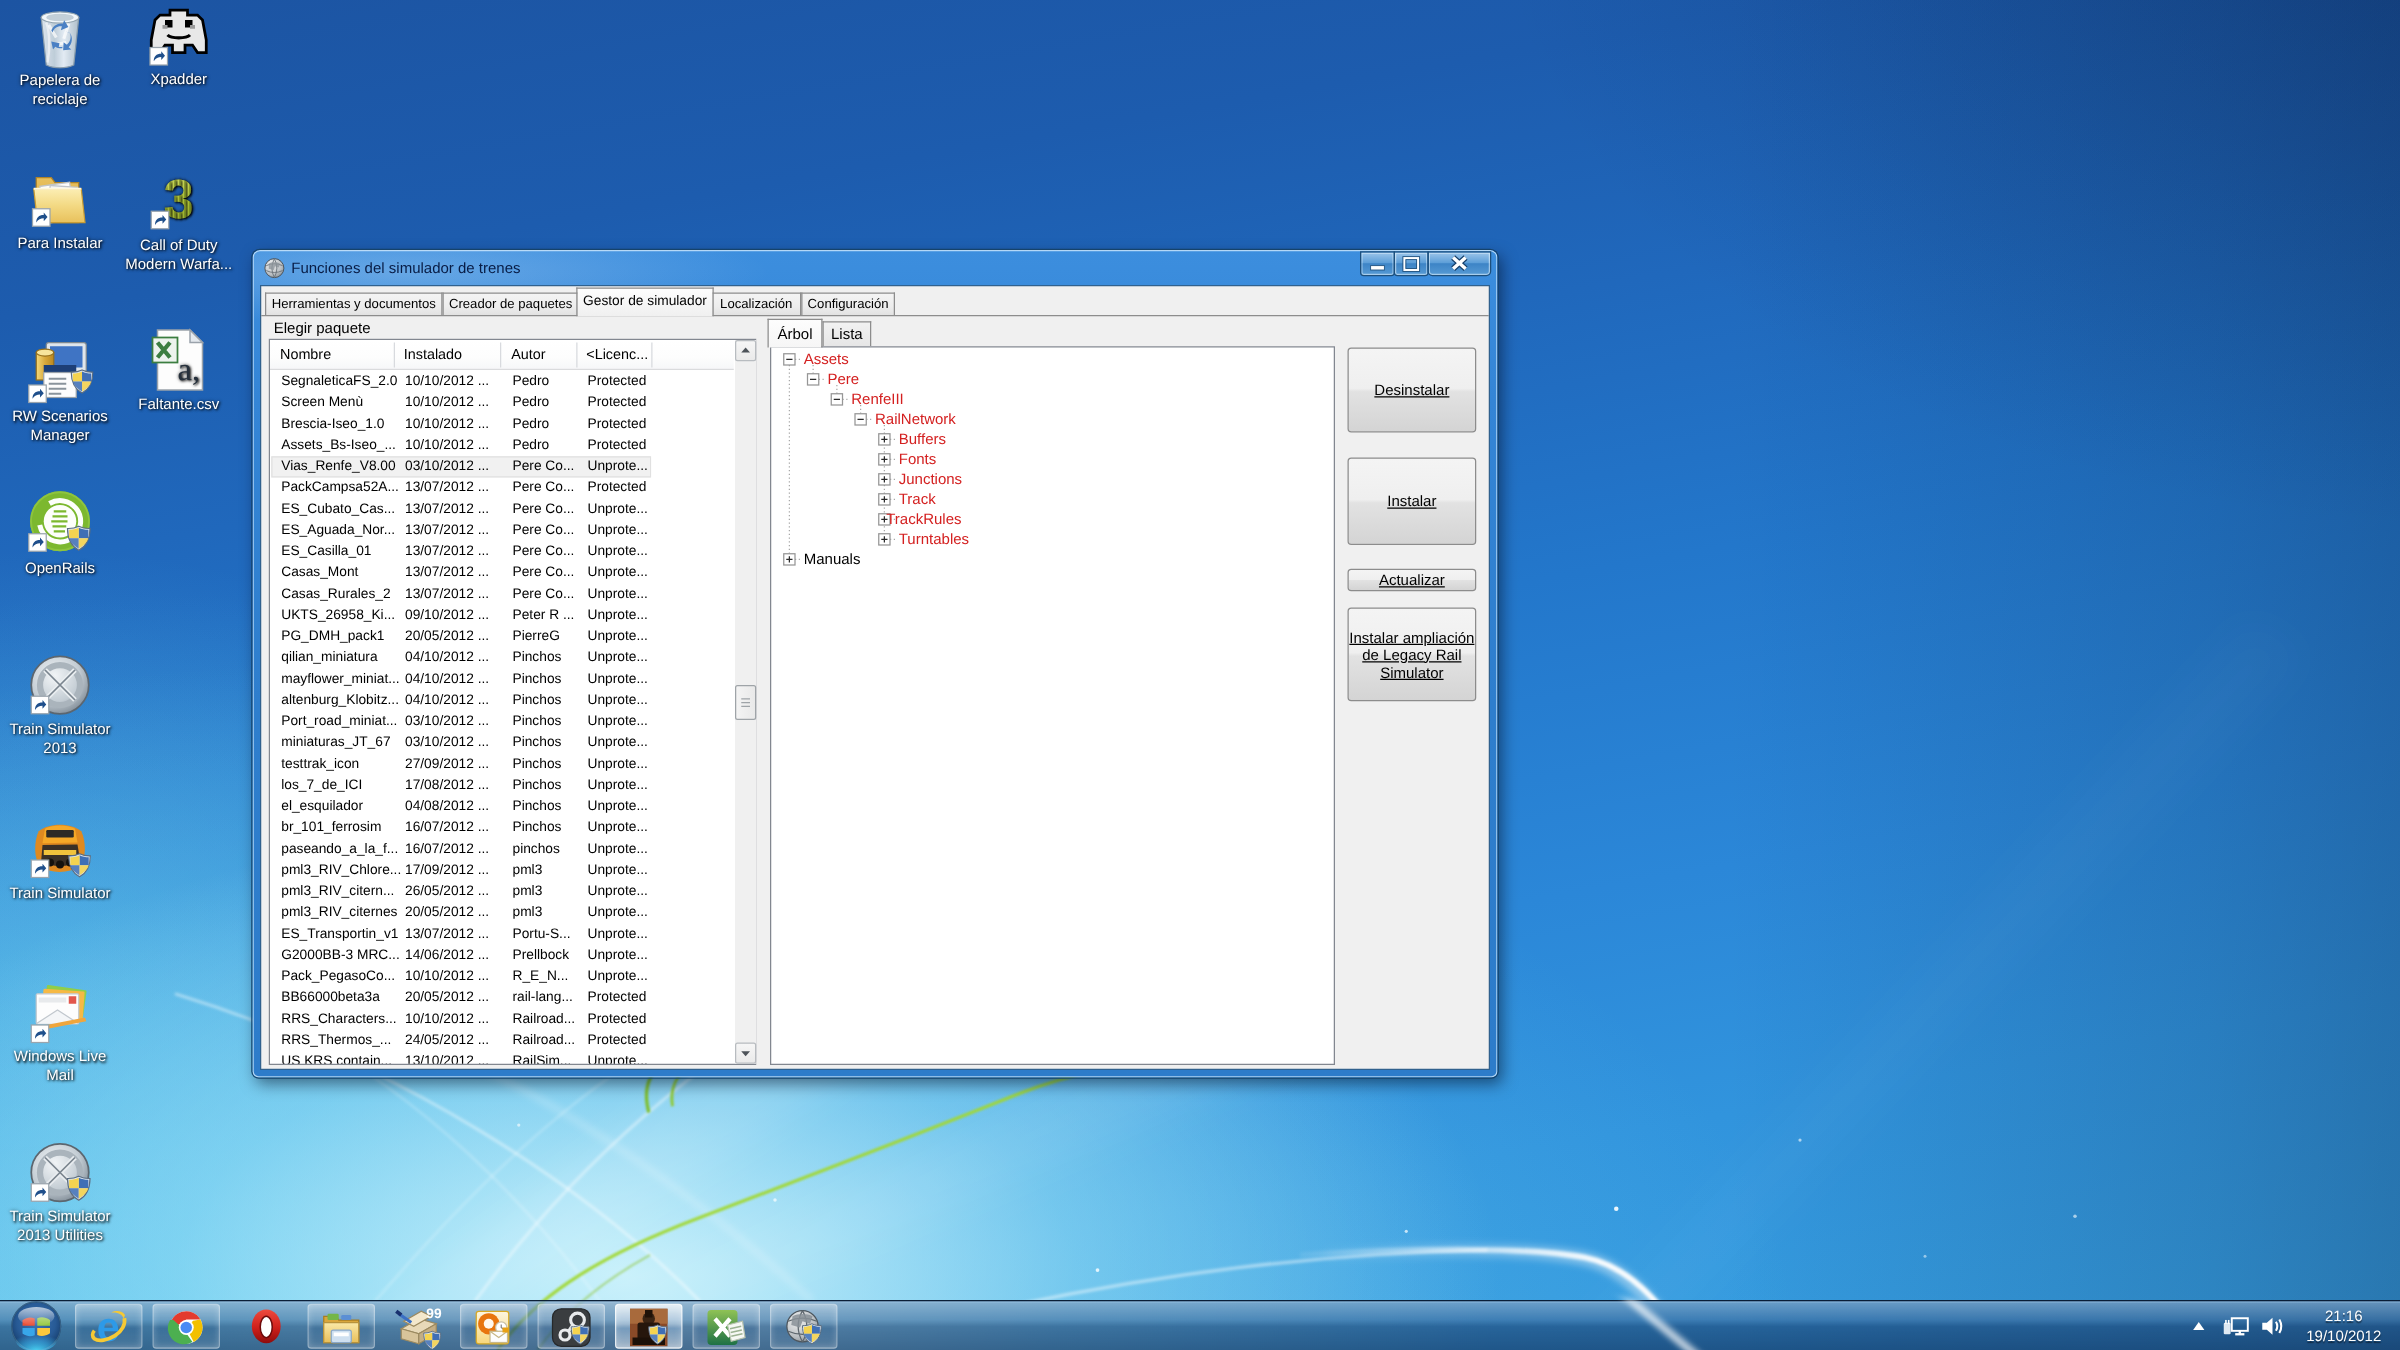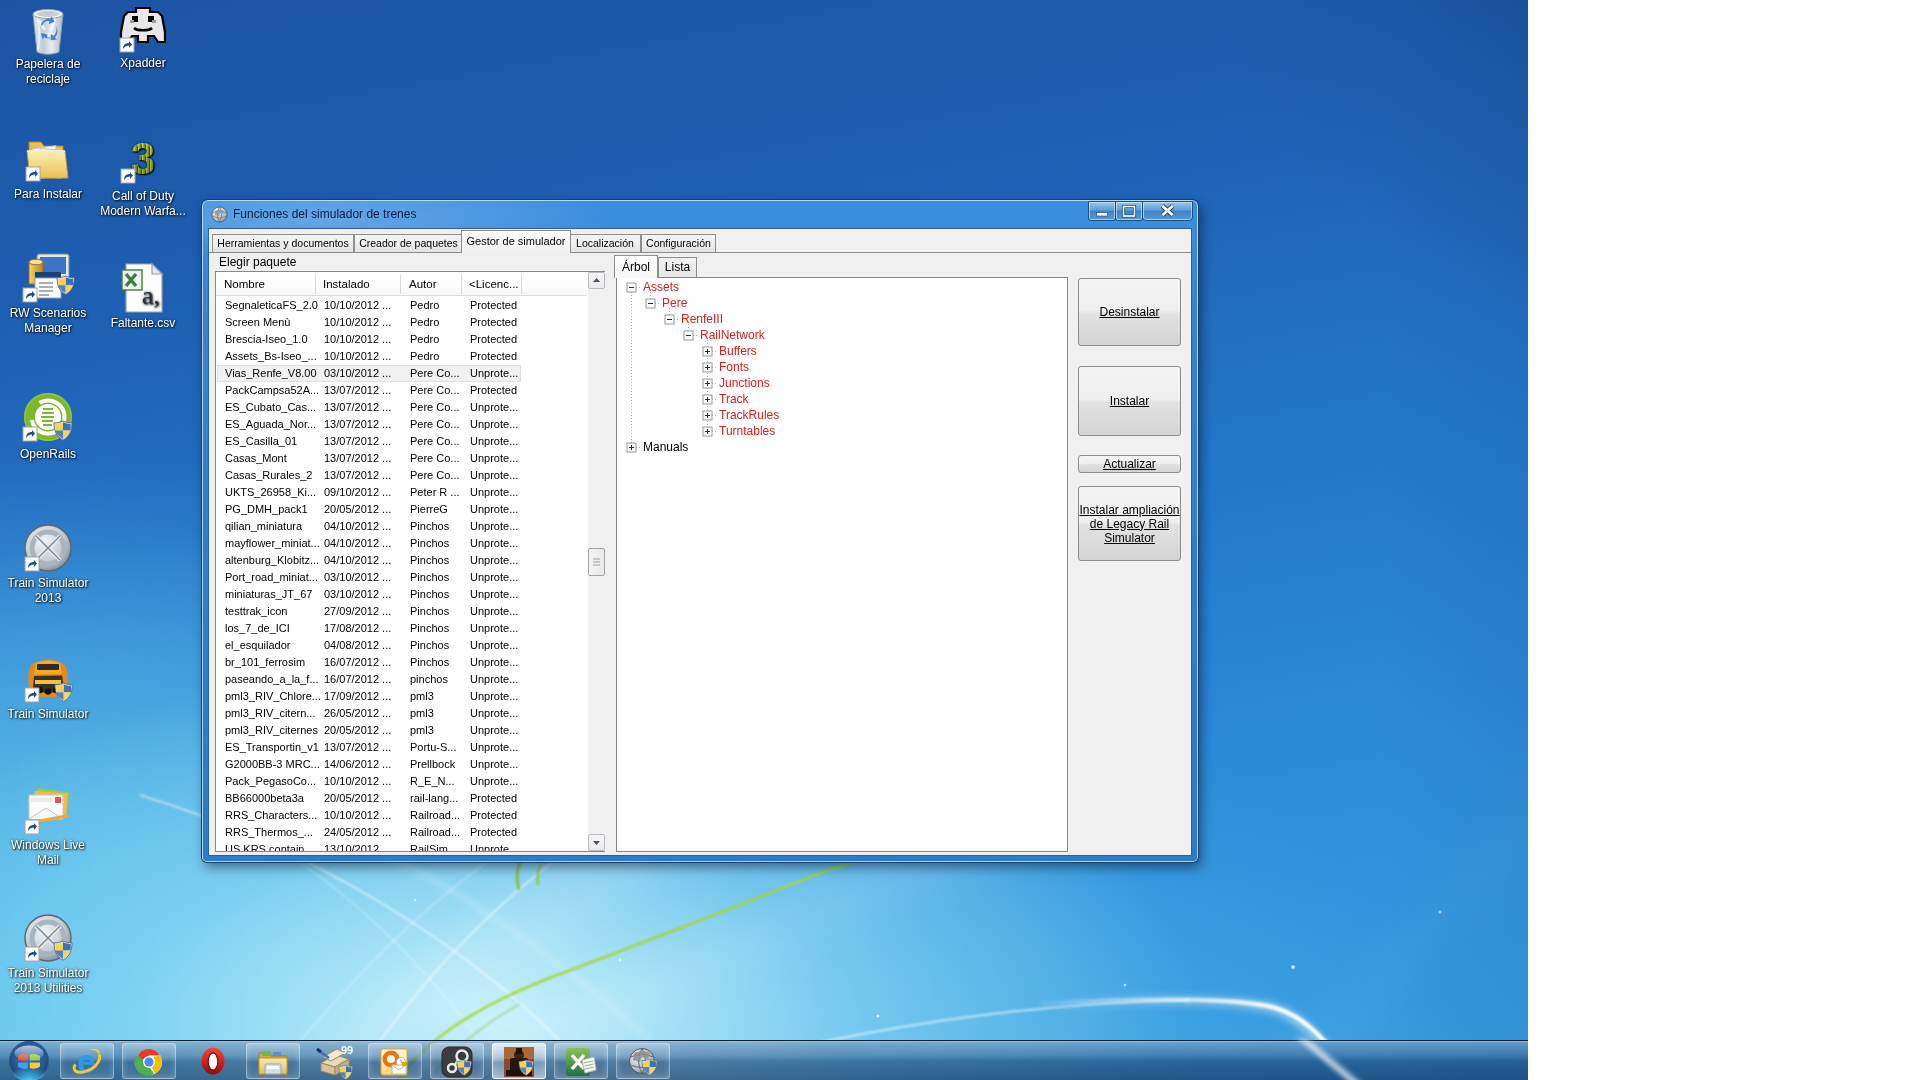--- a/index.html
+++ b/index.html
@@ -1,17 +1,17 @@
 <!DOCTYPE html>
 <html><head>
 <meta charset="utf-8">
 <style>
   * { margin:0; padding:0; box-sizing:border-box; }
   html,body { width:1920px; height:1080px; overflow:hidden; font-family:"Liberation Sans", sans-serif; }
-  #stage { position:absolute; left:0; top:0; width:1528px; height:1080px; overflow:hidden; }
+  #stage { position:absolute; left:0; top:0; width:1920px; height:1080px; overflow:hidden; }
   .abs { position:absolute; }
 
   
   #wall { position:absolute; left:0; top:0; width:1920px; height:1080px;
     background:
       radial-gradient(1000px 520px at 500px 1020px, rgba(215,247,253,0.9), rgba(160,228,248,0.5) 36%, rgba(120,200,240,0.0) 70%),
       radial-gradient(1500px 750px at 320px 1090px, rgba(110,210,242,0.6), rgba(110,205,240,0.0) 75%),
       radial-gradient(650px 480px at 40px 800px, rgba(110,205,240,0.4), rgba(110,205,240,0.0) 75%),
       radial-gradient(1100px 700px at 1990px -80px, rgba(8,28,66,0.30), rgba(8,28,66,0.0) 72%),
       radial-gradient(1400px 900px at 150px 1150px, rgba(90,200,235,0.75), rgba(70,170,225,0.3) 50%, rgba(60,150,215,0.0) 75%),
@@ -243,21 +243,21 @@
               <rect x="2.6" width="1.4" height="4" fill="#7d9226" opacity="0.75"></rect>
             </pattern>
           </defs>
         <text x="26" y="41" text-anchor="middle" font-family="Liberation Sans, sans-serif" font-weight="bold" font-size="44" fill="url(#cod)">3</text>
         <text x="26" y="41" text-anchor="middle" font-family="Liberation Sans, sans-serif" font-weight="bold" font-size="44" fill="url(#codst)">3</text>
         <use href="#shortcut" x="4" y="36"></use>
       </svg>
       <div class="dlabel">Call of Duty<br>Modern Warfa...</div>
     </div>
 
-    <div class="dicon" style="left:0;top:250px">
+    <div class="dicon" style="left:0;top:270px">
       <svg width="54" height="54" viewBox="0 0 54 54">
         <defs>
             <linearGradient id="cyl" x1="0" y1="0" x2="1" y2="0">
               <stop offset="0" stop-color="#f3d87a"></stop>
               <stop offset="0.5" stop-color="#d9a93c"></stop>
               <stop offset="1" stop-color="#b9871f"></stop>
             </linearGradient>
           </defs>
         <rect x="16" y="4" width="32" height="24" rx="2" fill="#dfe6ec" stroke="#7e8890"></rect>
         <rect x="19" y="7" width="26" height="17" fill="#3f74c4"></rect>
@@ -714,21 +714,21 @@
           </g>
         </svg>
         <div class="ti" style="left:26px;top:2px">Assets</div>
         <div class="ti" style="left:45px;top:18px">Pere</div>
         <div class="ti" style="left:64px;top:34px">RenfeIII</div>
         <div class="ti" style="left:83px;top:50px">RailNetwork</div>
         <div class="ti" style="left:102px;top:66px">Buffers</div>
         <div class="ti" style="left:102px;top:82px">Fonts</div>
         <div class="ti" style="left:102px;top:98px">Junctions</div>
         <div class="ti" style="left:102px;top:114px">Track</div>
-        <div class="ti" style="left:102px;top:130px">TrackRules</div>
+        <div class="ti" style="left:92px;top:130px">TrackRules</div>
         <div class="ti" style="left:102px;top:146px">Turntables</div>
         <div class="ti" style="left:26px;top:162px;color:#000">Manuals</div>
       </div>
 
       <div class="rbtn" style="top:49px;height:68px">
           <span>Desinstalar</span>
         </div>
       <div class="rbtn" style="top:137px;height:70px">
           <span>Instalar</span>
         </div>

